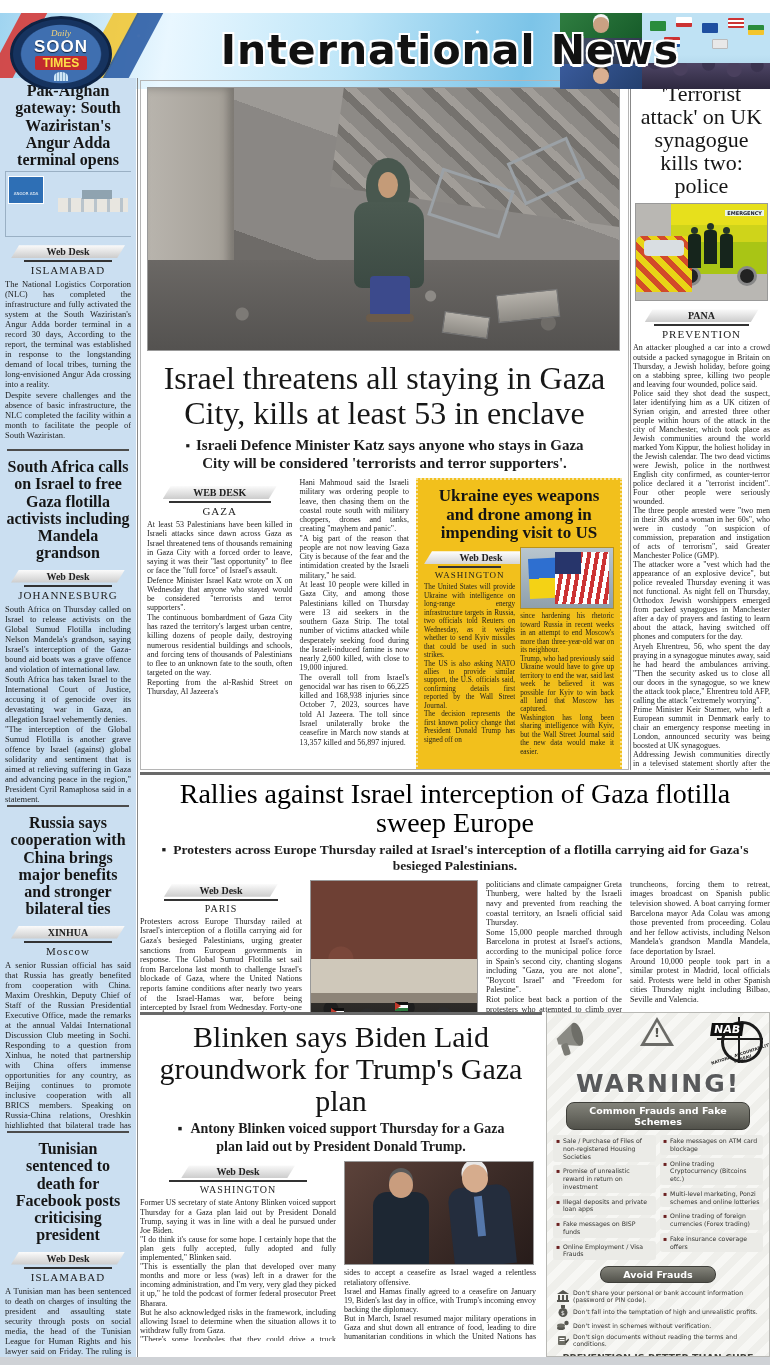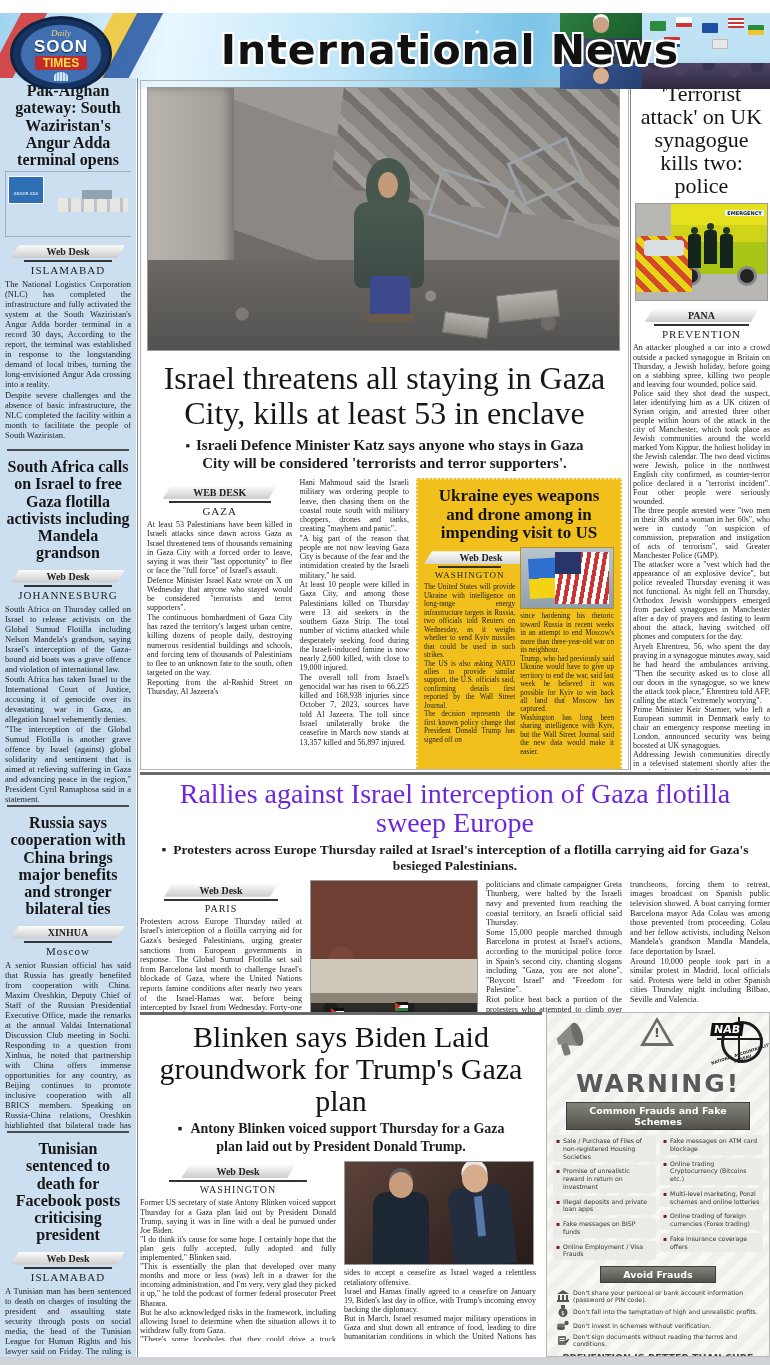--- a/index.html
+++ b/index.html
@@ -107,21 +107,21 @@
   .amb span{position:absolute;right:3px;top:6px;font-family:"DejaVu Sans",sans-serif;font-size:5px;font-weight:bold;color:#223;background:#e9f5e9;padding:0 2px;}
   .amb-wheel{position:absolute;width:14px;height:14px;border-radius:50%;background:#222;border:3px solid #888;}
   .police{position:absolute;left:0;bottom:8px;width:56px;height:56px;background:repeating-linear-gradient(45deg,#e8d416 0 6px,#d24a2a 6px 12px);border-radius:6px 6px 0 0;}
   .police:before{content:"";position:absolute;left:8px;top:4px;width:40px;height:16px;background:#d9dee2;border-radius:4px;}
   .officer{position:absolute;width:13px;height:34px;background:#16251c;border-radius:4px 4px 0 0;}
   .officer:before{content:"";position:absolute;left:3px;top:-7px;width:7px;height:7px;border-radius:50%;background:#243529;}
   .ukcol .body{font-size:8px;line-height:1.13;}
   
   .rallies{position:absolute;left:140px;top:772px;width:630px;height:240px;overflow:hidden;}
   .r-rule{height:3px;background:#6a6a6a;margin-bottom:1px;}
-  .r-headline{font-size:28px;text-align:center;font-weight:500;line-height:1.05;margin:4px 3px 4px;color:#6d28d9;}
+  .r-headline{font-size:28px;text-align:center;font-weight:500;line-height:1.05;margin:4px 3px 4px;color:#000000;}
   .r-subhead{font-size:13.5px;font-weight:bold;text-align:center;margin:0 10px 6px;}
   .r-subhead:before{content:"▪";margin-right:7px;}
   .r-cols{display:flex;gap:8px;height:188px;overflow:hidden;}
   .rc1{width:162px;} .rc-photo{width:168px;} .rc2{width:136px;} .rc3{width:140px;}
   .rallies .body{font-size:8.2px;line-height:1.17;}
   .ph-rally{width:168px;height:182px;border:1px solid #999;box-sizing:border-box;position:relative;overflow:hidden;
     background:linear-gradient(180deg,#b3b9be 0 40%,#cfc8ba 40% 62%,#8d8478 62%);}
   .rw-wall{position:absolute;left:0;top:0;width:100%;height:78px;
     background:radial-gradient(circle at 18% 100%,transparent 0 12px,#6e4034 13px),
                radial-gradient(circle at 50% 100%,transparent 0 10px,#7a473a 11px),
@@ -149,21 +149,21 @@
   .bl-man2{position:absolute;right:20px;top:24px;width:62px;height:80px;background:#242d3d;border-radius:14px 14px 0 0;transform:rotate(-6deg);}
   .bl-man2:before{content:"";position:absolute;left:16px;top:-22px;width:26px;height:28px;border-radius:50%;background:#d6ac8d;box-shadow:0 -5px 0 0 #e8e8e8;}
   .bl-man2:after{content:"";position:absolute;left:26px;top:10px;width:8px;height:40px;background:#5577aa;}
   
   .poster{position:absolute;left:546px;top:1012px;width:224px;height:345px;box-sizing:border-box;border:1px solid #b8b8b4;overflow:hidden;
     font-family:"DejaVu Sans",sans-serif;
     background:linear-gradient(135deg,#f7f7f4 25%,#efefeb 25% 50%,#f7f7f4 50% 75%,#efefeb 75%) 0 0/22px 22px;}
   .p-top{display:flex;justify-content:space-between;align-items:flex-start;padding:4px 6px 0;height:52px;}
   .p-warning{text-align:center;font-size:25px;font-weight:bold;color:#58595b;letter-spacing:2px;margin:0 0 4px;text-shadow:0 1px 0 #fff;}
   .p-pill{margin:0 auto 5px;width:78%;text-align:center;background:linear-gradient(180deg,#83837a,#52524b);color:#fff;
-    font-size:9.5px;font-weight:bold;border-radius:0;padding:2px 4px;border:1px solid #3e3e39;}
+    font-size:9.5px;font-weight:bold;border-radius:8px;padding:2px 4px;border:1px solid #3e3e39;}
   .p-pill.small{width:48%;}
   .p-grid{display:flex;gap:4px;padding:0 6px;}
   .p-colL,.p-colR{flex:1;display:flex;flex-direction:column;gap:3px;}
   .p-item{background:#ebebe7;border-radius:3px;padding:2px 3px;font-size:6.2px;line-height:1.25;color:#33332f;display:flex;gap:3px;}
   .p-item:before{content:"▪";color:#6b2020;font-size:6px;line-height:1.4;}
   .p-avoid{display:flex;align-items:center;gap:4px;padding:1px 10px;font-size:6.2px;color:#33332f;}
   .p-avoid svg{flex:0 0 12px;}
   .p-slogan{text-align:center;font-size:9.5px;font-weight:bold;color:#45453f;margin:4px 0 2px;}
   .nab{position:relative;width:46px;height:46px;}
   .nab-ring{position:absolute;left:4px;top:4px;width:36px;height:36px;border:3px solid #1c1c1c;border-radius:50%;}

